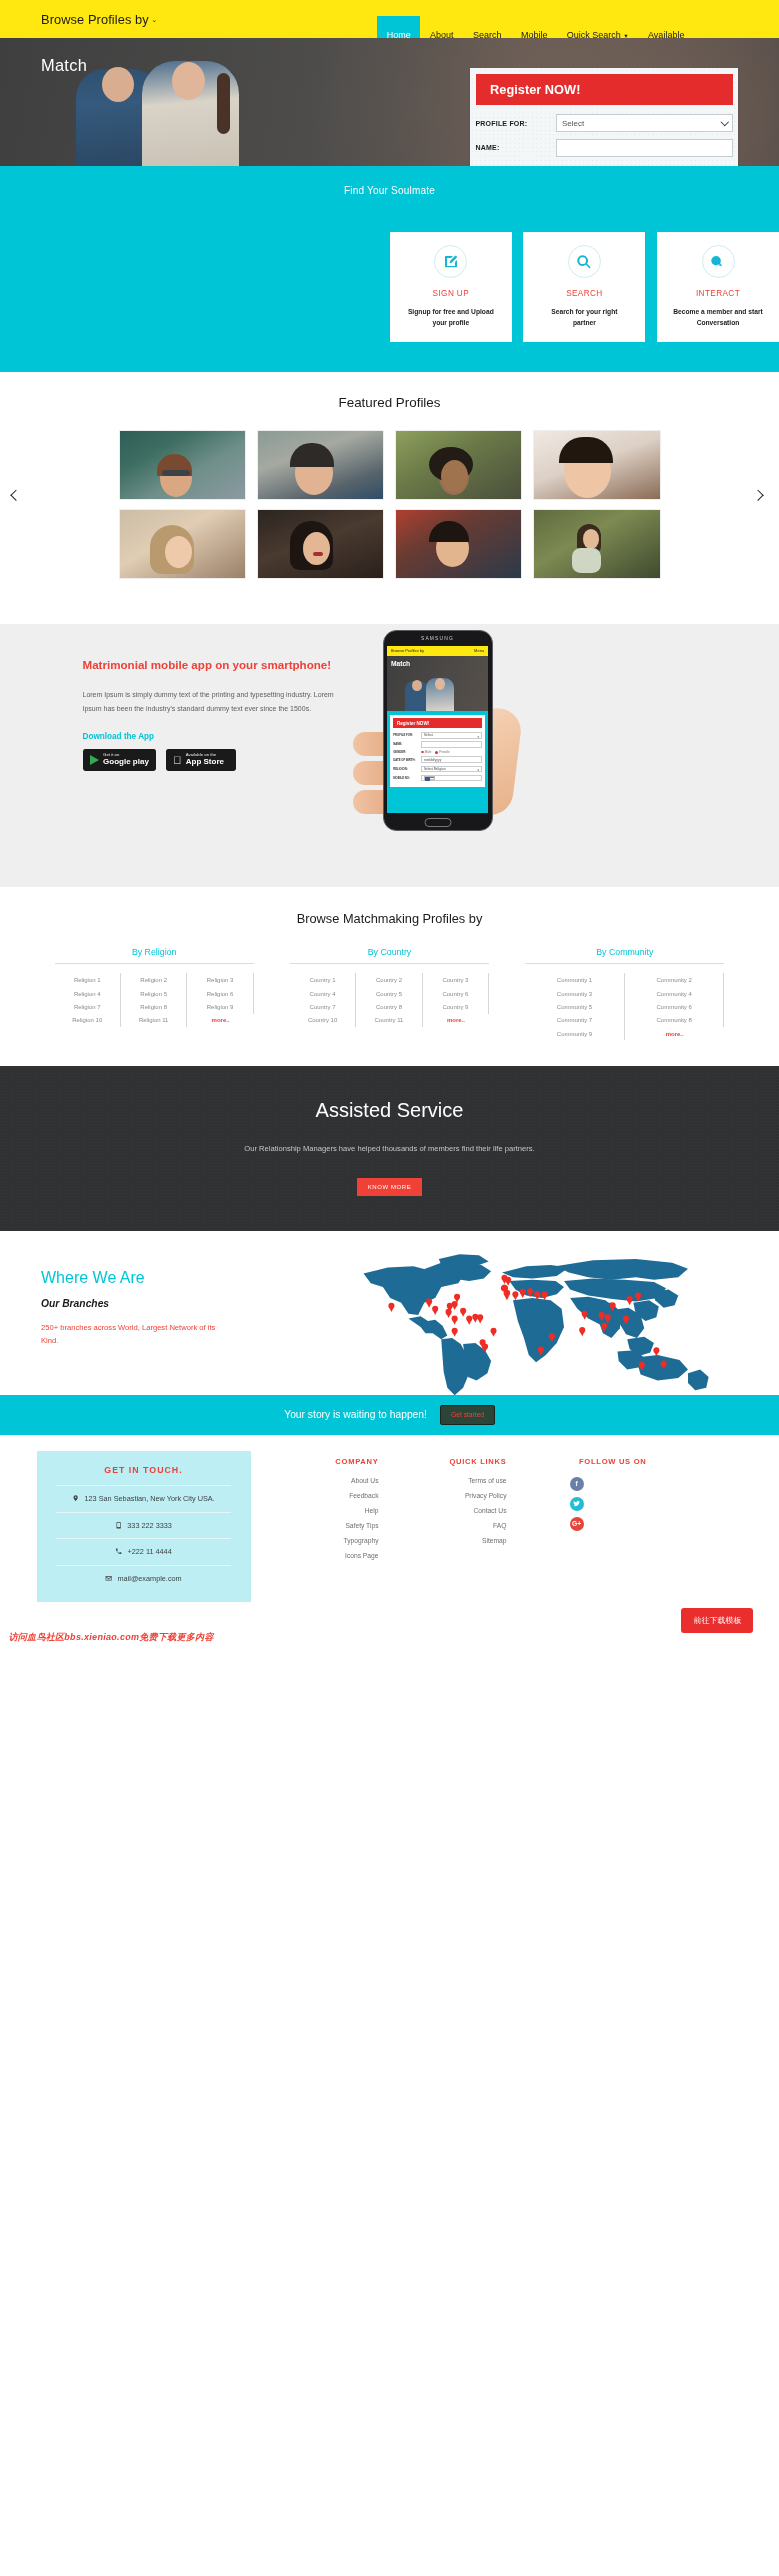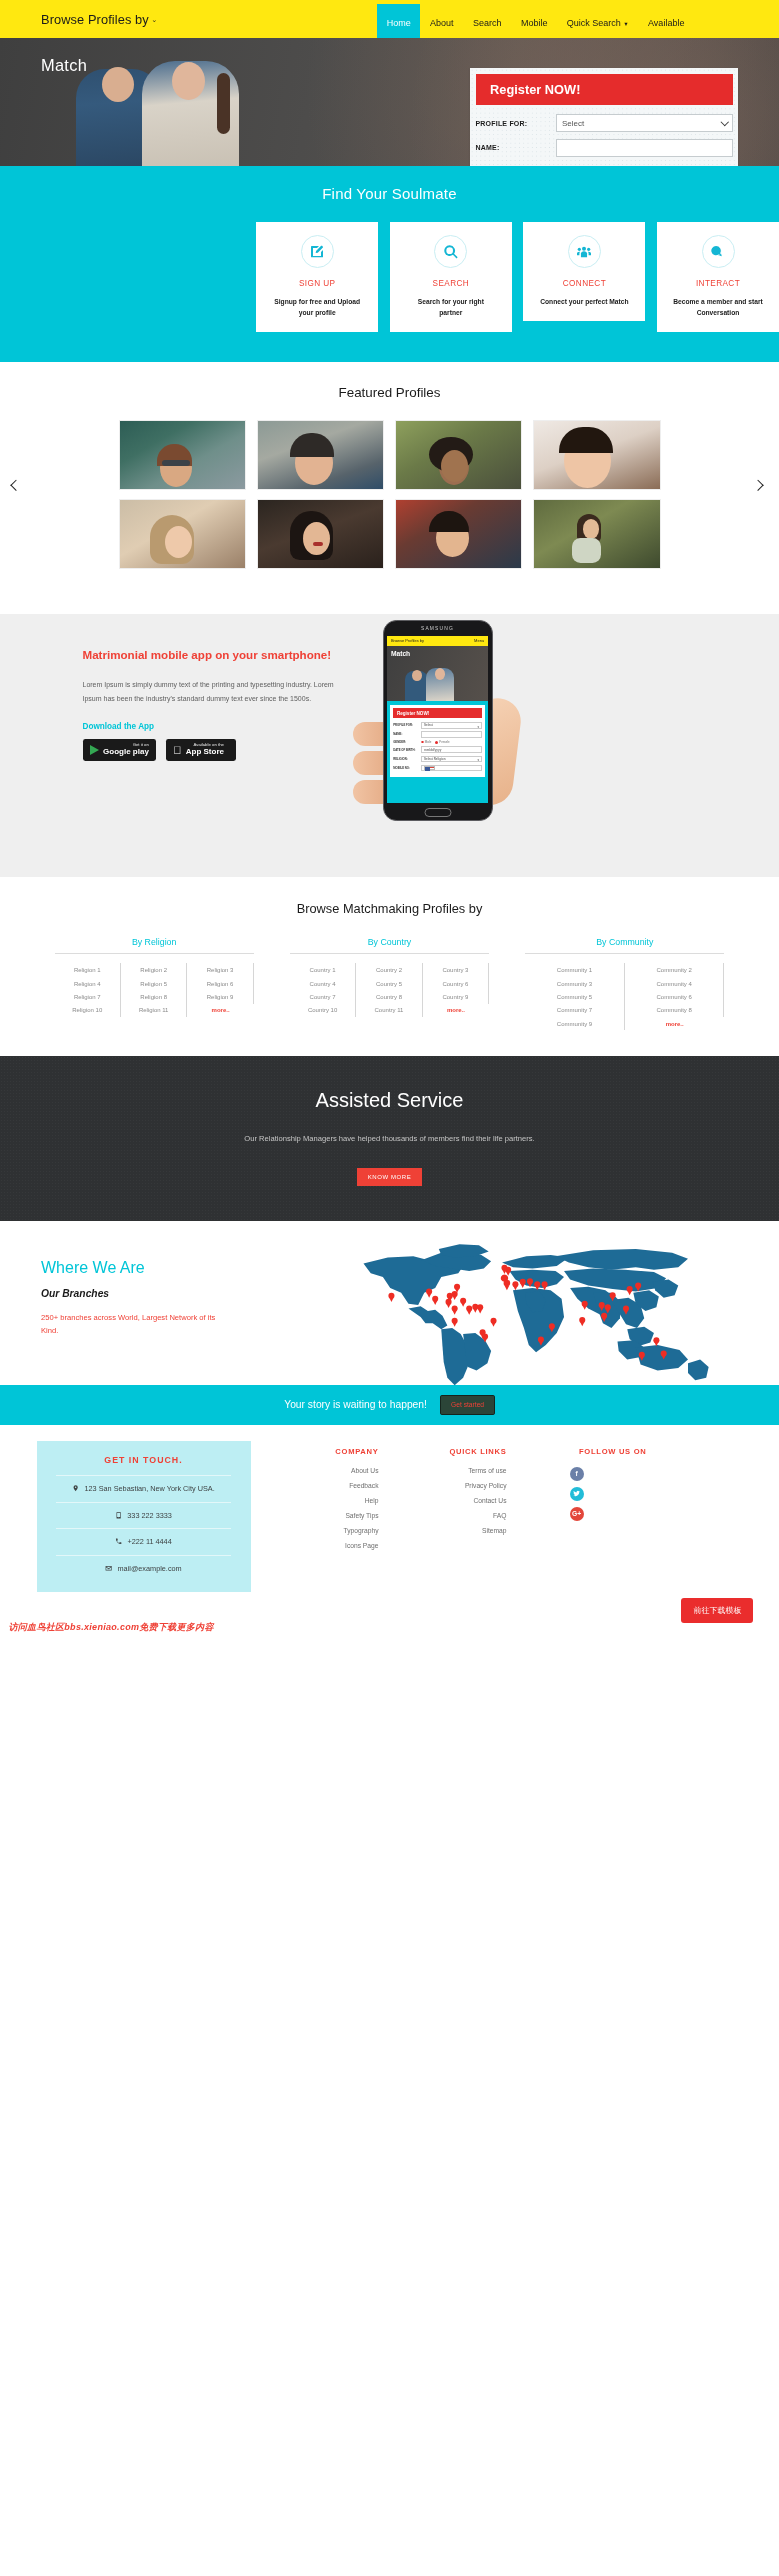--- a/index.html
+++ b/index.html
@@ -27,21 +27,21 @@
     letter-spacing: 0.1px;
     display: flex;
     align-items: center;
     gap: 2.4px;
     cursor: pointer;
   }
   .brand .caret { font-size: 7.3px; position: relative; top: 0.6px; }
   .mainmenu {
     position: absolute;
     left: 377px;
-    top: 4px;
+    top: 16px;
     height: 38px;
     display: flex;
     align-items: stretch;
   }
   .mainmenu a {
     display: flex;
     align-items: center;
     padding: 0 9.7px;
     font-size: 9px;
     color: #1b1b1b;
@@ -173,22 +173,22 @@
     width: 4.9px; height: 3.7px; background: #3c5a99;
   }
 
   
   .soulmate {
     background: #00c5d7;
     padding: 19px 0 30px;
     text-align: center;
   }
   .soulmate h2 {
-    font-size: 15px; color: #fff; font-weight: normal;
-    margin-bottom: 20px; letter-spacing: 0.2px;
+    font-size: 10px; color: #fff; font-weight: normal;
+    margin-bottom: 36px; letter-spacing: 0.2px;
   }
   .cards {
     display: flex; justify-content: flex-end; gap: 11.6px;
   }
   .scard {
     width: 122px; background: #fff;
     padding: 13.4px 8.5px 0;
     display: flex; flex-direction: column; align-items: center;
   }
   .scard.h1 { height: 110px; }
@@ -244,21 +244,21 @@
   .p8 { background: linear-gradient(150deg,#5f6b3f 0%,#7e8a52 40%,#3e4a2e 100%); }
   .face { position: absolute; border-radius: 50%; }
 
   
   .appsec { background: #efefef; height: 263px; position: relative; overflow: hidden; }
   .appinner { width: 696px; margin: 0 auto; display: flex; }
   .appleft { width: 304px; padding: 32px 0 0 41px; }
   .appleft h3 { color: #ef4136; font-size: 11.6px; font-weight: bold; line-height: 1.55; margin-bottom: 13.4px; }
   .appleft p { color: #606060; font-size: 7px; line-height: 2.1; margin-bottom: 14.6px; max-width: 256px; }
   .dl-title { color: #00c5d7; font-size: 8.2px; font-weight: bold; margin-bottom: 8.5px; }
-  .badges { display: flex; gap: 9.7px; text-align: right; }
+  .badges { display: flex; gap: 9.7px; }
   .badge {
     background: #1a1a1a; border-radius: 2.4px; height: 22px;
     display: flex; align-items: center; gap: 4.3px; padding: 0 7.3px;
     color: #fff; cursor: pointer; min-width: 70px;
   }
   .badge .sub { font-size: 4.3px; line-height: 1; opacity: .9; }
   .badge .main { font-size: 8px; font-weight: bold; line-height: 1.1; }
   .gp-tri {
     width: 0; height: 0;
     border-top: 5.5px solid transparent; border-bottom: 5.5px solid transparent;
@@ -495,34 +495,20 @@
     <div class="scard h2">
       <div class="circ">
         <svg viewBox="0 0 24 24">
             <path d="M10 2a8 8 0 1 0 4.9 14.3l5.4 5.4 1.7-1.7-5.4-5.4A8 8 0 0 0 10 2zm0 3a5 5 0 1 1 0 10 5 5 0 0 1 0-10z"></path>
           </svg>
       </div>
       <div class="t">SEARCH</div>
       <div class="d">Search for your right partner</div>
     </div>
 
-    <div class="scard h3">
-      <div class="circ">
-        <svg viewBox="0 0 24 24">
-            <circle cx="12" cy="7" r="3"></circle>
-            <circle cx="5" cy="8" r="2.4"></circle>
-            <circle cx="19" cy="8" r="2.4"></circle>
-            <path d="M12 11c-2.6 0-4.6 1.5-4.6 3.4V20h9.2v-5.6C16.6 12.5 14.6 11 12 11z"></path>
-            <path d="M5 11.5c-2 0-3.5 1.2-3.5 2.7V17h3.6v-2.6c0-1 .4-1.9 1.1-2.6A5 5 0 0 0 5 11.5z"></path>
-            <path d="M19 11.5c-.5 0-.9.1-1.2.3.7.7 1.1 1.6 1.1 2.6V17h3.6v-2.8c0-1.5-1.5-2.7-3.5-2.7z"></path>
-          </svg>
-      </div>
-      <div class="t">CONNECT</div>
-      <div class="d">Connect your perfect Match</div>
-    </div>
 
     <div class="scard h4">
       <div class="circ">
         <svg viewBox="0 0 24 24">
             <path d="M9 3a7 7 0 1 0 3.9 12.8l3.3.8-.9-3.2A7 7 0 0 0 9 3z"></path>
             <path d="M17 8.2a8 8 0 0 1-.5 6.2l1.2 3.8-3.9-1.1a8 8 0 0 1-2.2.5 7 7 0 0 0 5.4-9.4z"></path>
           </svg>
       </div>
       <div class="t">INTERACT</div>
       <div class="d">Become a member and start Conversation</div>

